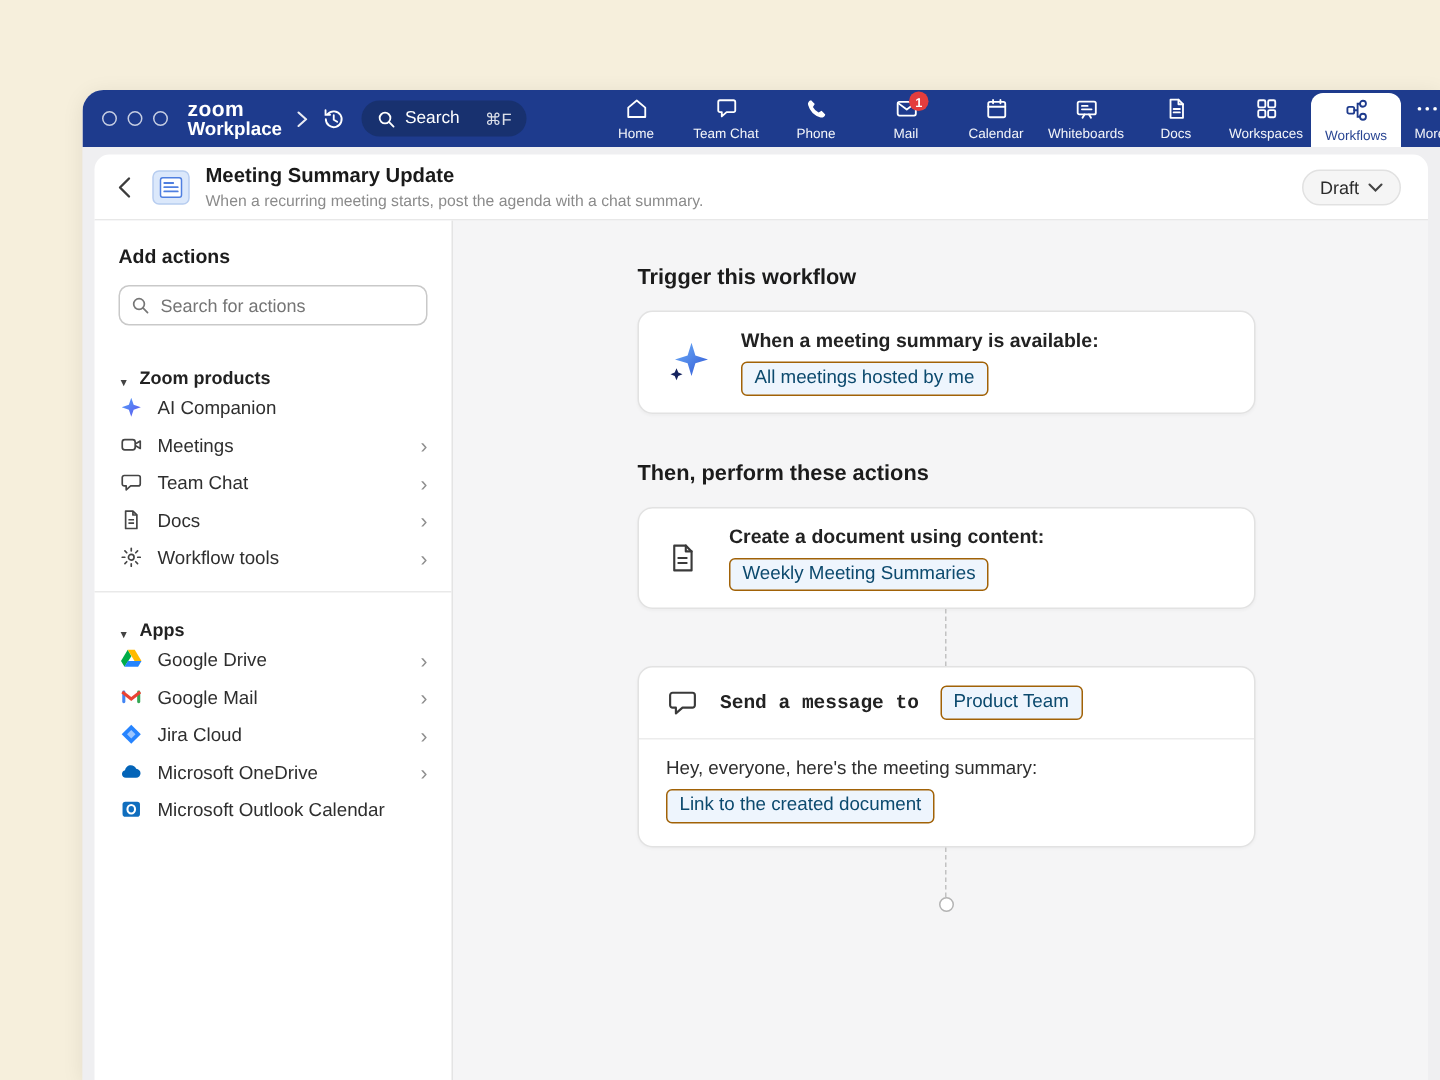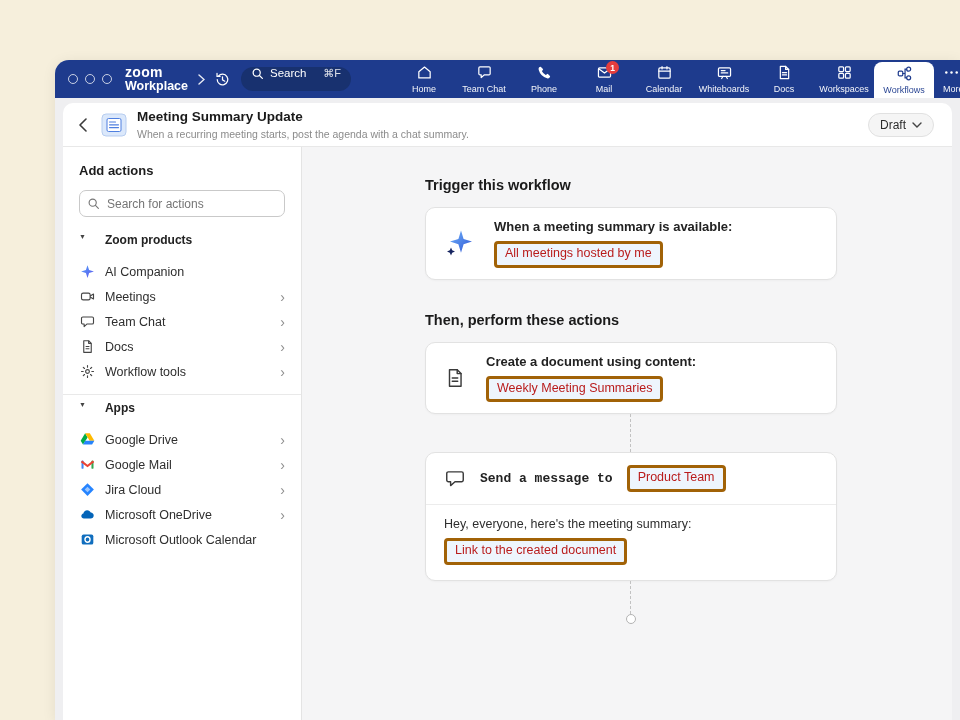--- a/index.html
+++ b/index.html
@@ -22,21 +22,21 @@
   }
   .traffic { display:flex; gap:7px; margin-right:13px; }
   .dot { width:10px; height:10px; border-radius:50%; border:1.5px solid rgba(255,255,255,.75); }
   .logo { color:#fff; line-height:1; margin-right:4px; }
   .logo-z { font-size:14px; font-weight:700; letter-spacing:.3px; }
   .logo-w { font-size:12.5px; font-weight:700; margin-top:1px; }
   .nav-caret { display:flex; align-items:center; margin:0 9px 0 6px; opacity:.9; }
   .history-btn { display:flex; align-items:center; margin-right:10px; }
   .search-pill {
     height:24px; width:110px; background:#18316f; border-radius:12px;
-    display:flex; gap:6px; padding:0 10px;
+    display:flex; align-items:center; gap:6px; padding:0 10px;
     color:#fff; font-size:11.5px;
   }
   .search-kbd { margin-left:auto; opacity:.85; font-size:11px; }
   .tabs { display:flex; margin-left:auto; height:38px; align-items:flex-end; }
   .tab {
     width:60px; height:38px; display:flex; flex-direction:column;
     align-items:center; justify-content:center; gap:3px;
     color:#fff; font-size:9px; position:relative; flex:none;
   }
   .tab .lbl { opacity:.95; white-space:nowrap; }
@@ -77,21 +77,21 @@
   }
   .sb-head { font-size:13px; font-weight:700; color:#1c1c1c; margin:2px 0 12px; }
   .sb-search { position:relative; margin-bottom:16px; }
   .sb-search input {
     width:100%; height:27px; border:1px solid #c9c9c9; border-radius:7px;
     padding:0 8px 0 27px; font-size:12px; color:#333; background:#fff;
     outline:none; font-family:inherit;
   }
   .sb-search svg { position:absolute; left:8px; top:7px; }
   .sb-section {
-    display:flex; align-items:flex-start; gap:19px; height:26px; margin-top:4px;
+    display:flex; align-items:flex-end; gap:7px; height:26px; margin-top:4px;
     font-size:12px; font-weight:700; color:#222;
   }
   .tri { font-size:7px; color:#444; line-height:1; }
   .sb-item {
     height:25px; display:flex; align-items:center; gap:10px;
     font-size:12.5px; color:#2e2e2e;
   }
   .sb-item .ic { width:16px; display:flex; justify-content:center; flex:none; }
   .sb-item .chev { margin-left:auto; color:#8f8f8f; font-size:14px; line-height:1; }
   .sb-div { height:1px; background:#e9e9e9; margin:10px -16px 6px; }
@@ -100,22 +100,22 @@
   .cv-inner { margin:30px 0 0 123px; width:412px; }
   .cv-h { font-size:14.5px; font-weight:700; color:#1b1b1b; margin:0 0 14px; }
   .cv-h.gap { margin-top:32px; }
   .card {
     background:#fff; border:1px solid #e2e2e2; border-radius:10px;
     box-shadow:0 1px 2px rgba(0,0,0,.03);
   }
   .card.simple { display:flex; align-items:center; gap:20px; padding:11px 18px; }
   .card-line { font-size:13px; font-weight:600; color:#222; }
   .chip {
-    display:inline-block; background:#eef5fd; border:3px solid #a16207;
-    color:#b91c1c; border-radius:4px; padding:2px 8px 3px; font-size:12.5px;
+    display:inline-block; background:#eef5fd; border:1px solid #a16207;
+    color:#0c4a6e; border-radius:4px; padding:2px 8px 3px; font-size:12.5px;
     line-height:1.25; white-space:nowrap;
   }
   .chip.mt { margin-top:7px; }
   .connector { width:0; height:38px; border-left:1px dashed #c2c2c2; margin-left:205px; }
   .connector.short { height:33px; }
   .card.msg .row1 {
     display:flex; align-items:center; gap:14px; padding:12px 18px;
     border-bottom:1px solid #ececec;
   }
   .row1-txt { font-size:13px; font-weight:600; color:#222;font-family:Liberation Mono, monospace; }

